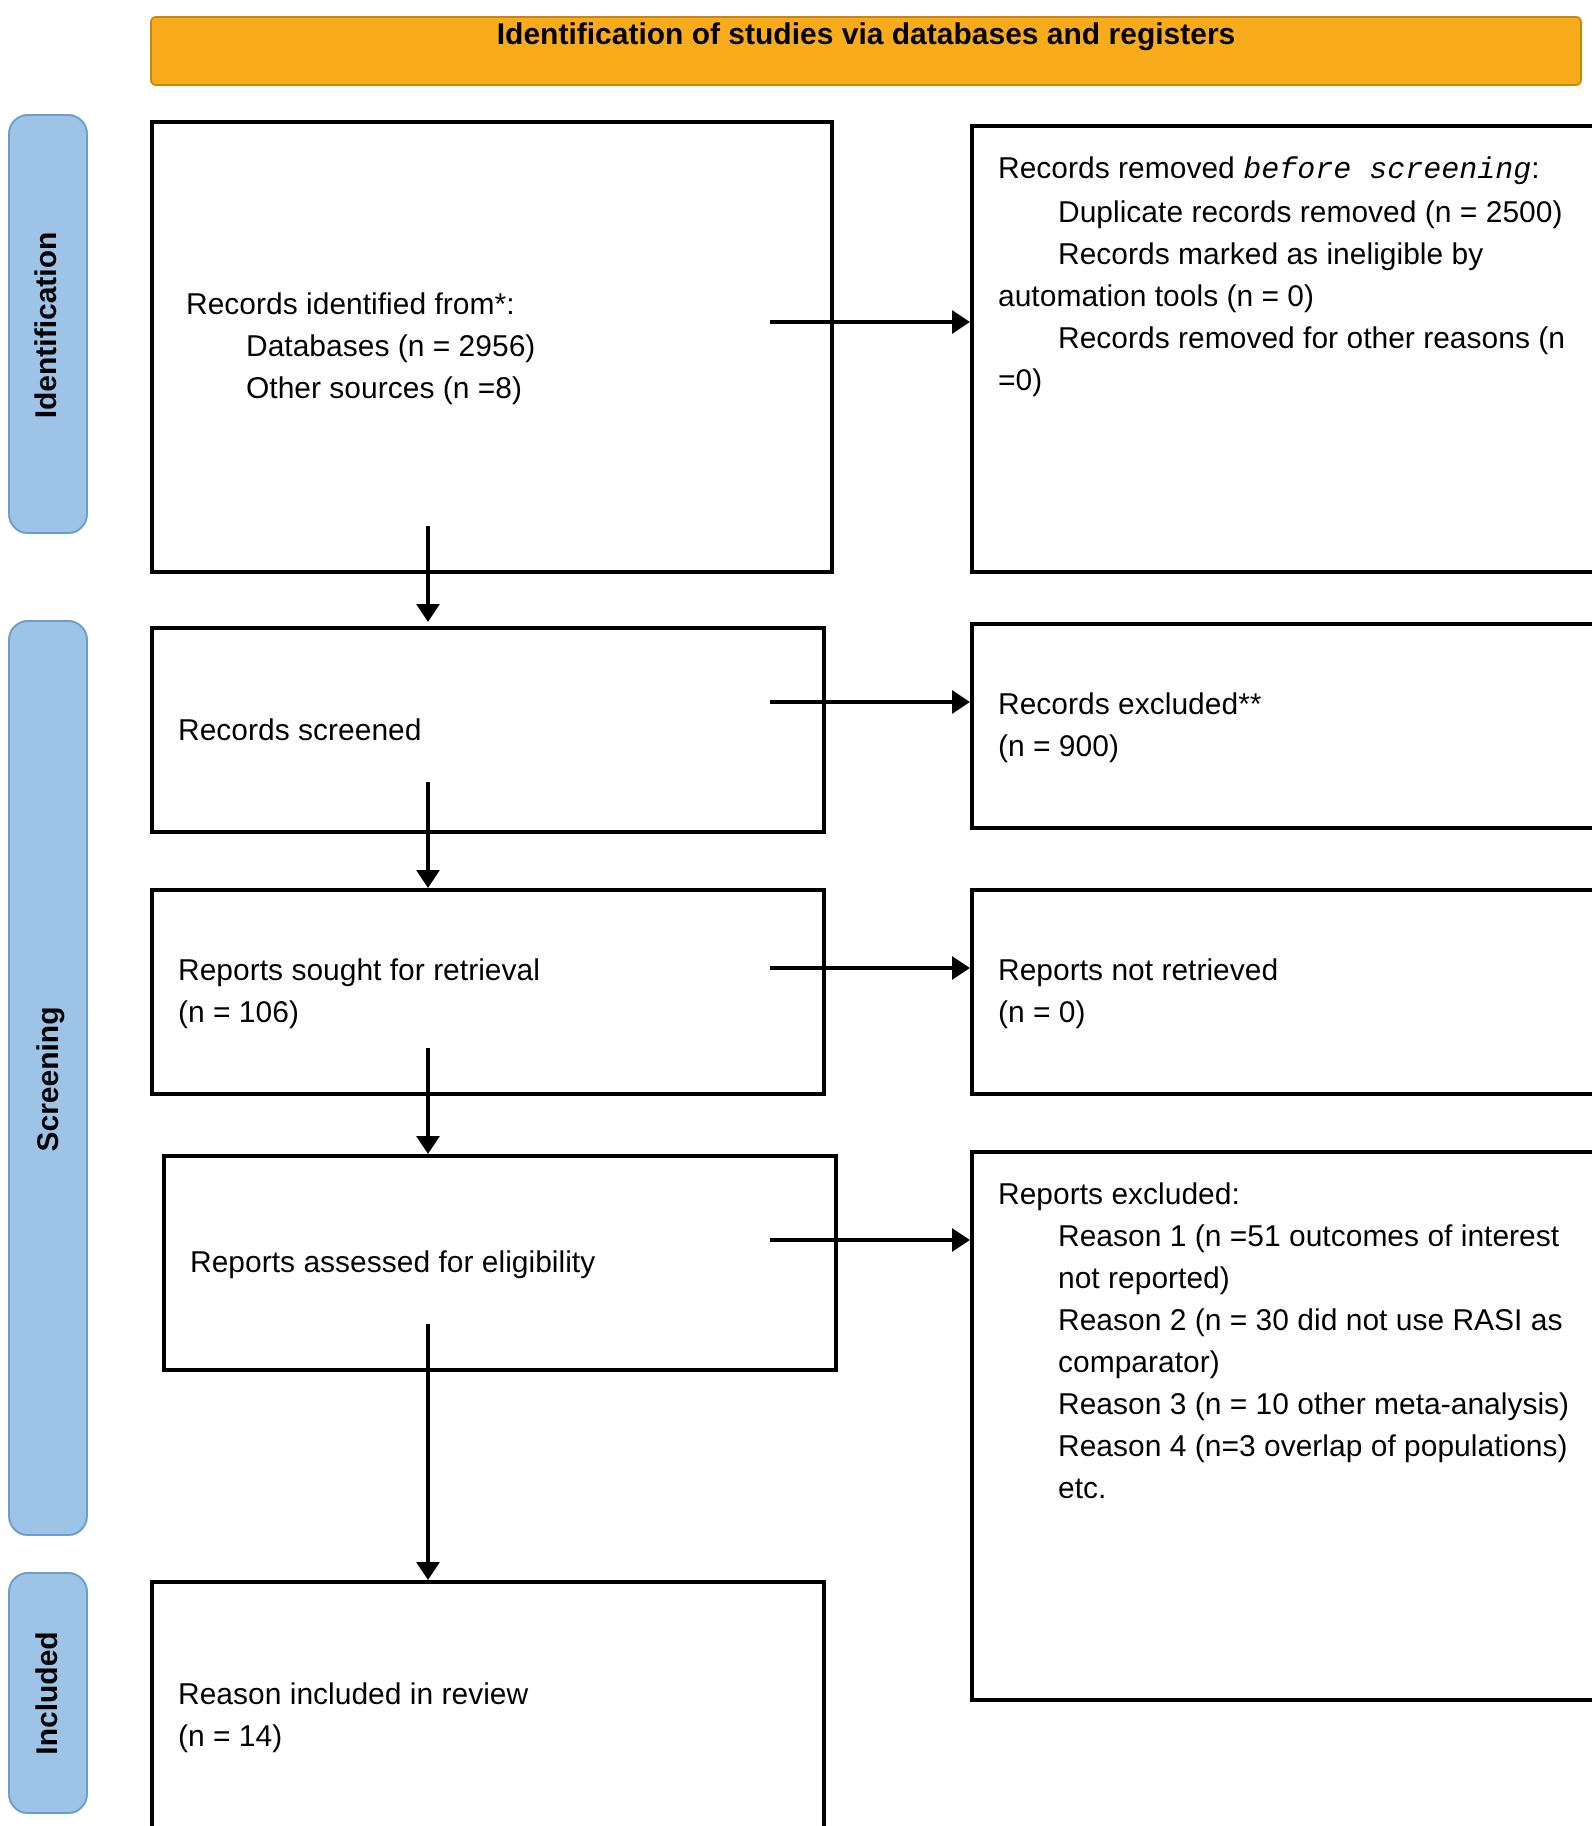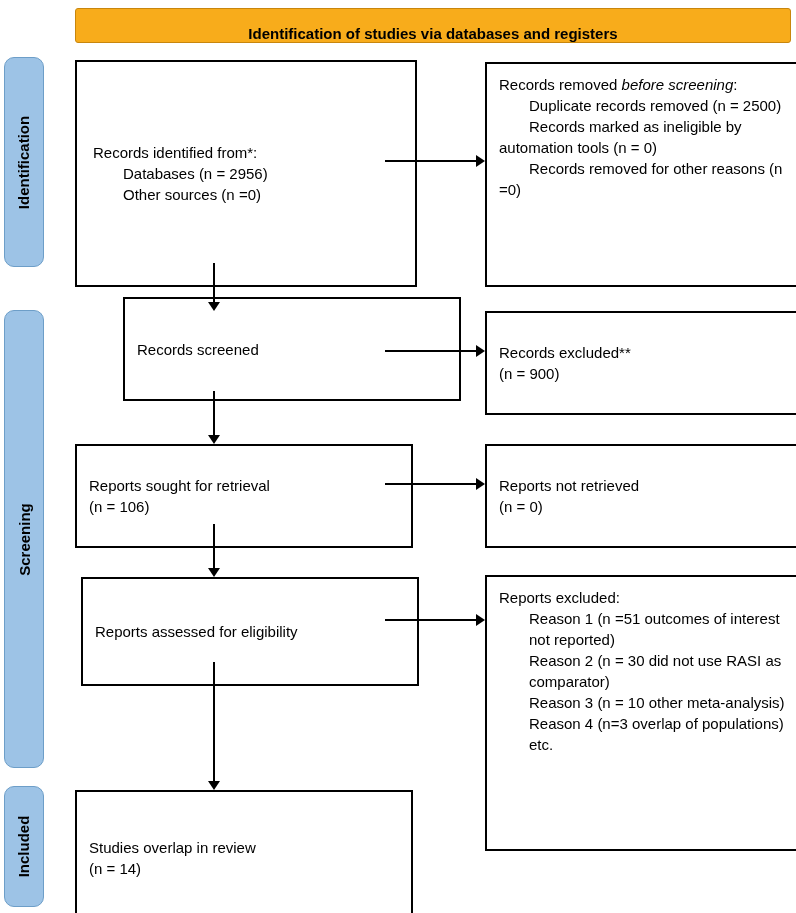--- a/index.html
+++ b/index.html
@@ -4,42 +4,42 @@
 <style>
   html, body { margin: 0; padding: 0; background: #ffffff; }
   body { font-family: "Liberation Sans", sans-serif; color: #000; }
   #canvas { position: relative; width: 796px; height: 913px; background: #ffffff; overflow: hidden; }
 
   .banner {
     position: absolute; left: 75px; top: 8px; width: 714px; height: 33px;
     background: var(--banner-bg, #F8AC1B);
     border: 1px solid var(--banner-border, #C8860D);
     border-radius: 3px;
-    display: flex; align-items: flex-end; justify-content: center;
+    display: flex; align-items: flex-start; justify-content: center;
     font-size: 15px; font-weight: bold;
   }
 
   .side {
     position: absolute; left: 4px; width: 38px;
     background: var(--side-bg, #9DC3E6);
     border: 1px solid var(--side-border, #6D9EC8);
     border-radius: 10px;
     display: flex; align-items: center; justify-content: center;
     overflow: hidden;
   }
   .side span { transform: rotate(-90deg); white-space: nowrap; font-weight: bold; font-size: 15px; }
 
   .box {
     position: absolute; background: #fff; border: 2px solid #000;
     font-size: 15px; line-height: 21px; padding: 10px 12px;
   }
   .vcenter { display: flex; flex-direction: column; justify-content: center; }
   .indent-first { text-indent: 30px; }
   .indent-block { margin-left: 30px; }
-  .it { font-style: italic; }
+  .it { font-style: italic; font-family: Liberation Mono, monospace; }
 
   .arrow { position: absolute; }
   .arrow .shaft { position: absolute; background: #000; }
   .arrow .head  { position: absolute; width: 0; height: 0; }
   .arrow.down .shaft { left: 50%; margin-left: -1px; top: 0; bottom: 8px; width: 2px; }
   .arrow.down .head  { left: 50%; margin-left: -6px; bottom: 0;
                        border-left: 6px solid transparent; border-right: 6px solid transparent;
                        border-top: 9px solid #000; }
   .arrow.right .shaft { top: 50%; margin-top: -1px; left: 0; right: 8px; height: 2px; }
   .arrow.right .head  { top: 50%; margin-top: -6px; right: 0;
@@ -61,33 +61,33 @@
   <div class="side" style="top:310px; height:456px;">
     <span>Screening</span>
   </div>
   <div class="side" style="top:786px; height:119px;">
     <span>Included</span>
   </div>
 
   <div class="box vcenter" style="left:75px; top:60px; width:310px; height:203px;padding-left:16px;">
     <div>Records identified from*:</div>
     <div class="indent-first">Databases (n = 2956)</div>
-    <div class="indent-first">Other sources (n =0)</div>
+    <div class="indent-first">Other sources (n =8)</div>
   </div>
 
   <div class="box" style="left:485px; top:62px; width:305px; height:201px;">
     <div>
       <span>Records removed </span><span class="it">before screening</span><span>:</span>
     </div>
     <div class="indent-first">Duplicate records removed (n = 2500)</div>
     <div class="indent-first">Records marked as ineligible by automation tools (n = 0)</div>
     <div class="indent-first">Records removed for other reasons (n =0)</div>
   </div>
 
-  <div class="box vcenter" style="left:75px; top:297px; width:310px; height:80px;margin-left:48px;">
+  <div class="box vcenter" style="left:75px; top:313px; width:310px; height:80px;">
     <div>Records screened</div>
   </div>
 
   <div class="box vcenter" style="left:485px; top:311px; width:305px; height:80px;">
     <div>Records excluded**</div>
     <div>(n = 900)</div>
   </div>
 
   <div class="box vcenter" style="left:75px; top:444px; width:310px; height:80px;">
     <div>Reports sought for retrieval</div>
@@ -106,21 +106,21 @@
   <div class="box" style="left:485px; top:575px; width:305px; height:252px;">
     <div>Reports excluded:</div>
     <div class="indent-block">Reason 1 (n =51 outcomes of interest not reported)</div>
     <div class="indent-block">Reason 2 (n = 30 did not use RASI as comparator)</div>
     <div class="indent-block">Reason 3 (n = 10 other meta-analysis)</div>
     <div class="indent-block">Reason 4 (n=3 overlap of populations)</div>
     <div class="indent-block">etc.</div>
   </div>
 
   <div class="box vcenter" style="left:75px; top:790px; width:310px; height:112px;">
-    <div>Studies overlap in review</div>
+    <div>Reason included in review</div>
     <div>(n = 14)</div>
   </div>
 
   <div class="arrow down" style="left:208px; top:263px; width:12px; height:48px;">
     <div class="shaft"></div>
     <div class="head"></div>
   </div>
   <div class="arrow down" style="left:208px; top:391px; width:12px; height:53px;">
     <div class="shaft"></div>
     <div class="head"></div>

